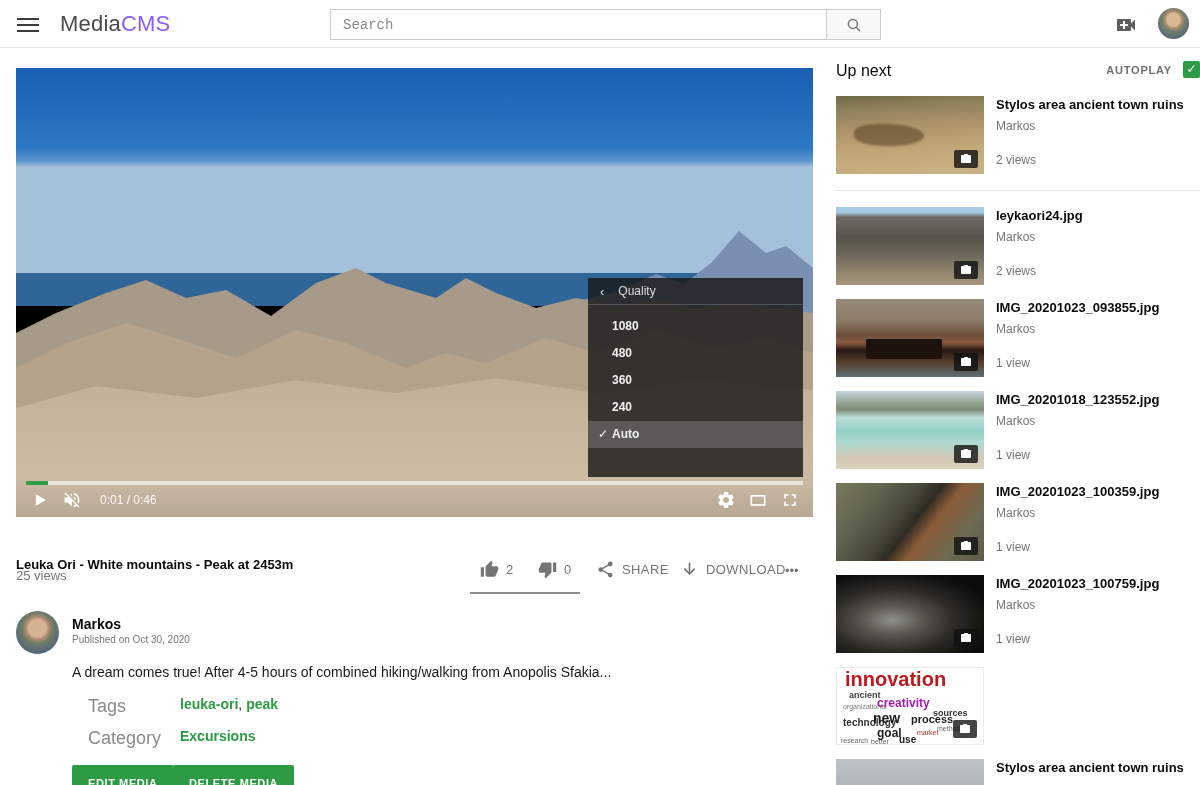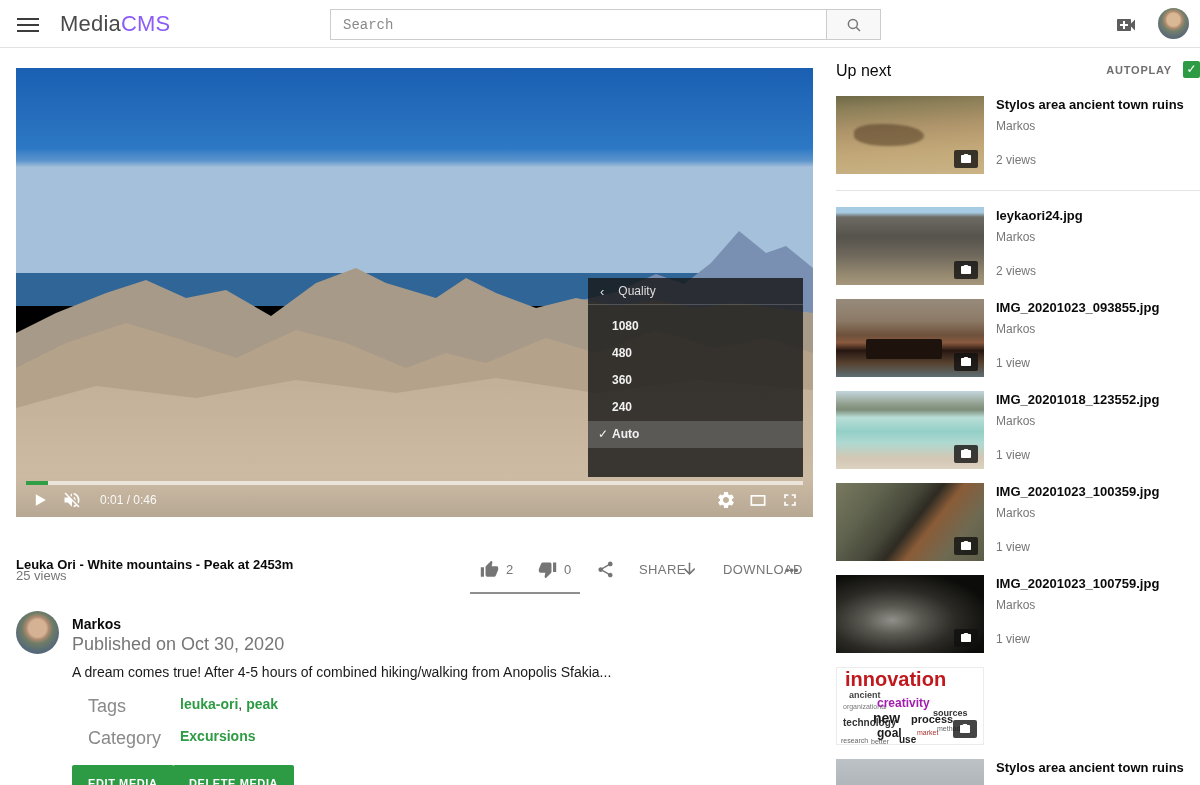--- a/index.html
+++ b/index.html
@@ -45,28 +45,28 @@
   .track .fill { position:absolute; left:0; top:0; height:4px; width:22px; background:#2f9e44; }
   .cbtn { position:absolute; bottom:7px; width:20px; height:20px; color:#fff; cursor:pointer; }
   .ctime { position:absolute; left:84px; bottom:10px; color:rgba(255,255,255,.92); font-size:12px; }
 
   
   .vid-title { position:absolute; left:16px; top:529px; width:780px; font-size:13px; color:#0a0a0a;margin-top:28px; }
   .views { position:absolute; left:16px; top:568px; font-size:13px; color:#767676; }
   .actions { position:absolute; left:470px; top:560px; width:343px; height:30px; color:#757575; font-size:13px; }
   .act { position:absolute; display:flex; align-items:center; gap:7px; cursor:pointer; color:#757575; }
   .act svg { width:19px; height:19px; }
-  .act .lbl { letter-spacing:.4px;margin-left:17px; }
+  .act .lbl { letter-spacing:.4px; }
   .rate-underline { position:absolute; left:470px; top:592px; width:110px; height:2px; background:#8f8f8f; }
 
   .author-avatar { position:absolute; left:16px; top:611px; width:43px; height:43px; border-radius:50%; cursor:pointer;
                 background: radial-gradient(circle at 50% 40%, #d6b294 0 26%, #ad8a70 34%, #6f7c66 46%, #54687a 72%, #47587012 100%),
                             linear-gradient(180deg,#76806c, #4f5f78); }
   .author-name { position:absolute; left:72px; top:616px; font-size:14px; font-weight:bold; color:#0a0a0a; cursor:pointer; }
-  .published { position:absolute; left:72px; top:634px; font-size:18px; color:#767676; }
+  .published { position:absolute; left:72px; top:634px; font-size:10px; color:#767676; }
   .descr { position:absolute; left:72px; top:664px; width:620px; font-size:14px; color:#1a1a1a; }
 
   .meta-label { position:absolute; left:88px; font-size:18px; color:#8a8a8a; }
   .meta-value { position:absolute; left:180px; font-size:14px; font-weight:bold; }
   .meta-value a { color:#2d9b44; text-decoration:none; cursor:pointer; }
   .meta-value .comma { color:#333; font-weight:normal; }
 
   .gbtn { position:absolute; top:765px; height:36px; background:#2d9b44; color:#fff; border:none;
           font-size:11px; font-weight:bold; letter-spacing:.6px; padding:0 16px; cursor:pointer;
           font-family:inherit; border-radius:2px; }

